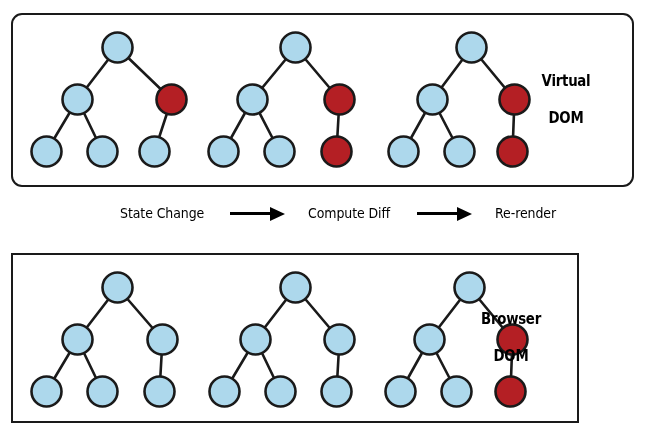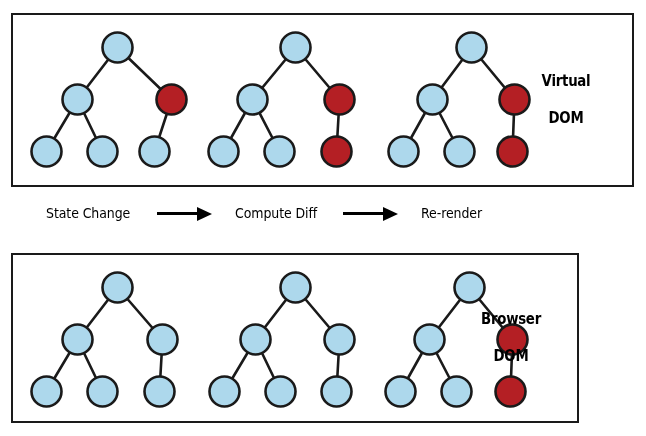--- a/index.html
+++ b/index.html
@@ -30,20 +30,21 @@
     box-sizing: border-box;
     background: #ffffff;
     border: 2.5px solid #1a1a1a;
   }
 
   #panel-virtual-dom {
     left: 11px;
     top: 13px;
     width: 623px;
     height: 174px;
+    border-radius: 11px;
   }
 
   #panel-browser-dom {
     left: 11px;
     top: 253px;
     width: 568px;
     height: 170px;
   }
 
   .panel-label {
@@ -92,21 +93,21 @@
 
   
   #flow-row {
     position: absolute;
     left: 11px;
     top: 196px;
     width: 623px;
     height: 34px;
     display: flex;
     align-items: center;
-    justify-content: flex-start;
+    justify-content: center;
     padding-left: 35px;
     box-sizing: border-box;
   }
 
   .flow-step {
     font-family: "DejaVu Sans", sans-serif;
     font-size: 13.5px;
     color: #000000;
     letter-spacing: -0.1px;
     white-space: nowrap;

